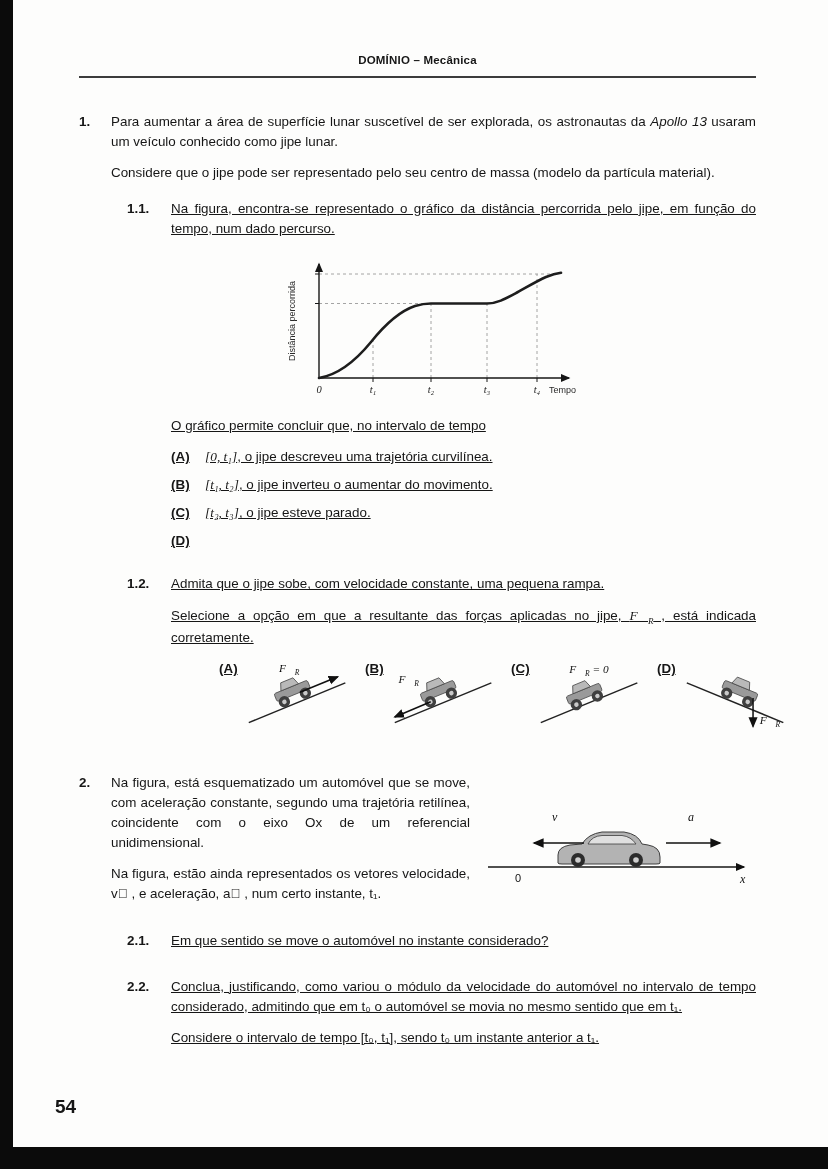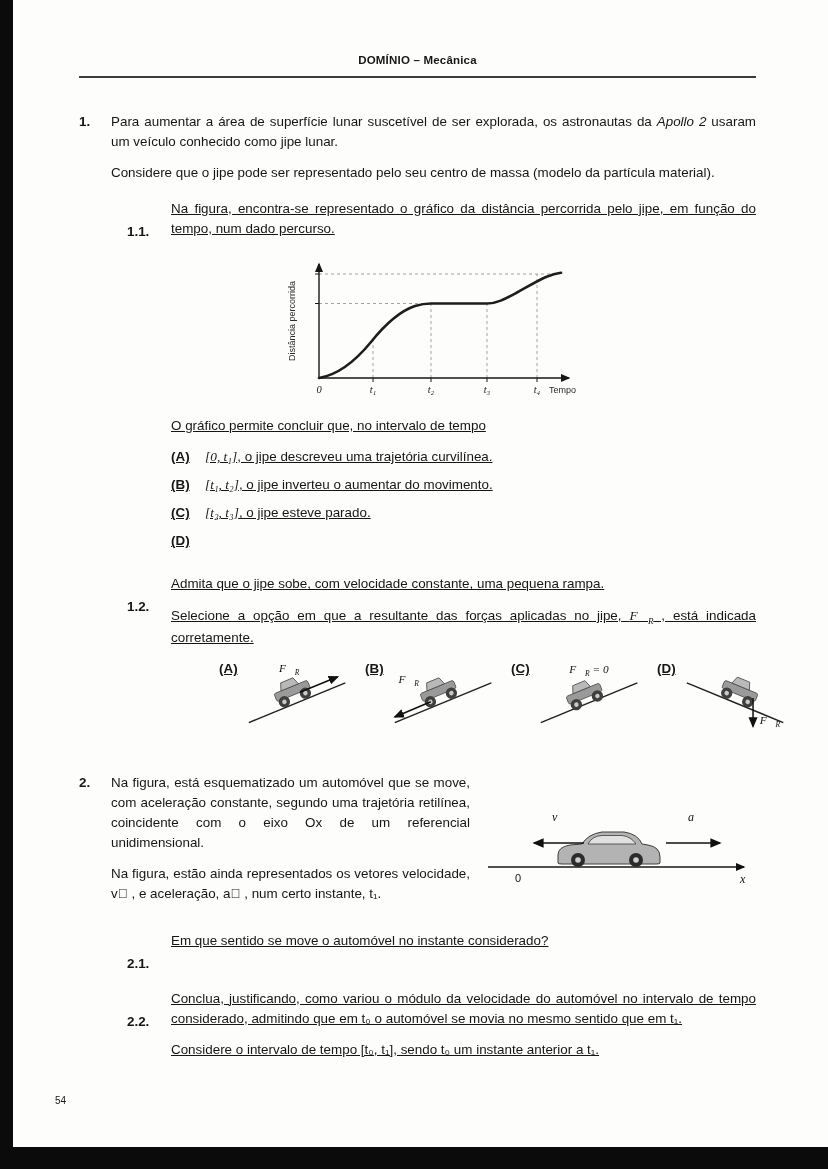--- a/index.html
+++ b/index.html
@@ -11,21 +11,21 @@
 
   .doc-header{text-align:center;}
   .doc-header-title{font-weight:bold;font-size:11.5px;letter-spacing:.2px;}
   .header-rule{border:none;border-top:2px solid #3c3c3c;margin:7px 0 0 0;}
 
   p{margin:0 0 11px 0;text-align:justify;}
   .q{display:flex;margin-top:34px;}
   .qnum{flex:none;width:32px;font-weight:bold;}
   .qbody{flex:1;min-width:0;}
   .sub{display:flex;margin:15px 0 0 16px;}
-  .subnum{flex:none;width:44px;font-weight:bold;margin-top:23px;}
+  .subnum{flex:none;width:44px;font-weight:bold;}
   .subbody{flex:1;min-width:0;text-decoration:underline;}
 
   .math{font-family:"Liberation Serif",serif;font-style:italic;text-align:right;}
   .math sub{font-size:9px;font-style:italic;}
 
   .graph-wrap{margin:10px 0 8px 108px;}
   .opt{display:flex;margin:8px 0;}
   .optlabel{flex:none;width:34px;font-weight:bold;}
 
   .force-row{display:flex;gap:14px;margin:10px 0 2px 48px;align-items:flex-start;}
@@ -34,40 +34,40 @@
   .fopt svg{display:block;}
 
   .q2-figure{float:right;width:272px;margin:34px 0 4px 14px;}
   .clear{clear:both;}
 
   .svglabel{font-family:"Liberation Sans",sans-serif;font-size:9px;fill:#2a2a2a;}
   .svgtick{font-family:"Liberation Serif",serif;font-style:italic;font-size:10.5px;fill:#161616;}
   .svgmath{font-family:"Liberation Serif",serif;font-style:italic;font-size:12px;fill:#101010;}
   .svgnum{font-family:"Liberation Sans",sans-serif;font-size:11px;fill:#101010;}
 
-  .page-number{position:absolute;left:55px;top:1093px;font-weight:normal;font-size:10px;}
+  .page-number{position:absolute;left:55px;top:1093px;font-weight:bold;font-size:19px;}
 </style>
 </head>
 <body>
 
 <div class="page">
   <div class="edge-left"></div>
   <div class="edge-bottom"></div>
 
   <div class="content">
 
     <header class="doc-header">
       <div class="doc-header-title">DOMÍNIO – Mecânica</div>
       <hr class="header-rule">
     </header>
 
     <section class="q">
       <span class="qnum">1.</span>
       <div class="qbody">
-        <p><span>Para aumentar a área de superfície lunar suscetível de ser explorada, os astronautas da </span><i>Apollo 2</i><span> usaram um veículo conhecido como jipe lunar.</span></p>
+        <p><span>Para aumentar a área de superfície lunar suscetível de ser explorada, os astronautas da </span><i>Apollo 13</i><span> usaram um veículo conhecido como jipe lunar.</span></p>
         <p>Considere que o jipe pode ser representado pelo seu centro de massa (modelo da partícula material).</p>
 
         <div class="sub">
           <span class="subnum">1.1.</span>
           <div class="subbody">
             <p>Na figura, encontra-se representado o gráfico da distância percorrida pelo jipe, em função do tempo, num dado percurso.</p>
 
             <div class="graph-wrap">
               <svg width="300" height="152" viewBox="0 0 300 152">
                 <defs>

